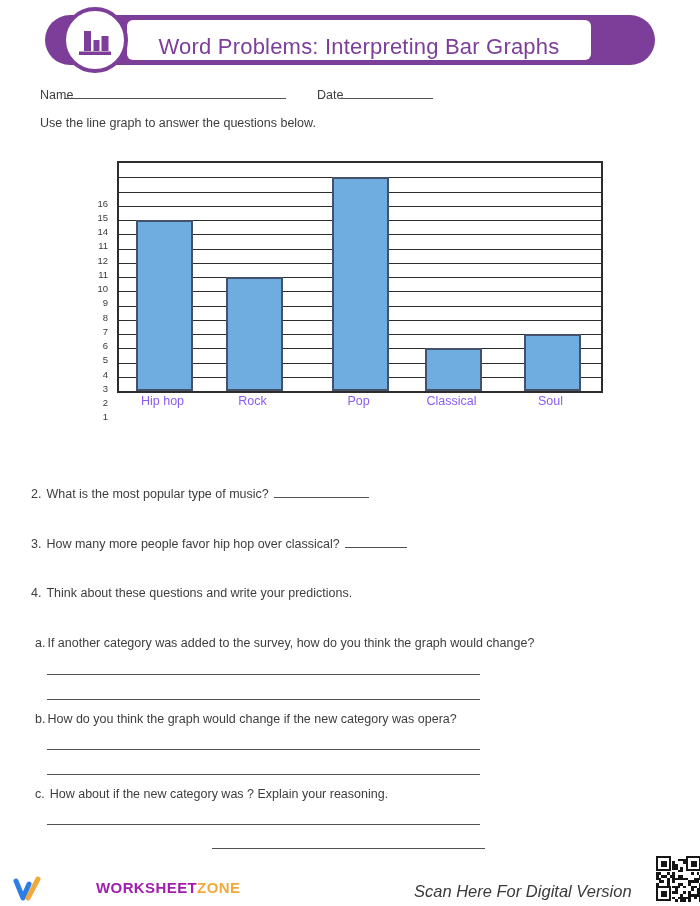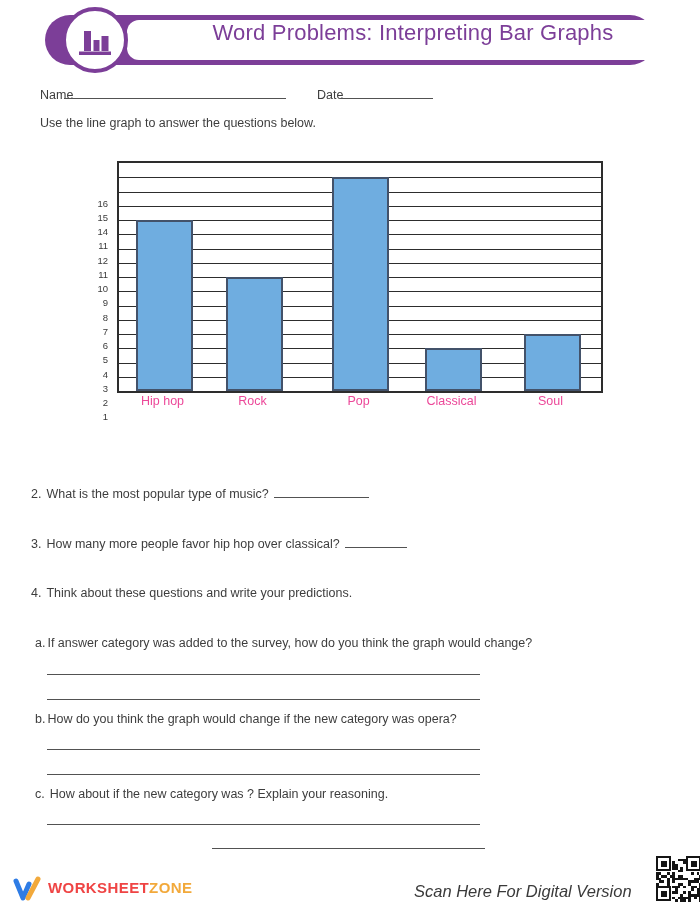--- a/index.html
+++ b/index.html
@@ -4,46 +4,46 @@
 <style>
   html,body{margin:0;padding:0;background:#e8e8e8;}
   .page{
     position:relative;width:700px;height:906px;background:#ffffff;
     font-family:"Liberation Sans",sans-serif;color:#3d3d3d;overflow:hidden;
     margin:0 auto;
   }
   .abs{position:absolute;}
   
   .pill{left:45px;top:15px;width:610px;height:50px;background:#7c3e98;border-radius:26px;}
-  .title-box{left:127px;top:20px;width:572px;height:40px;background:#ffffff;border-radius:12px;
-    display:flex;align-items:flex-start;justify-content:center;}
+  .title-box{left:127px;top:20px;width:464px;height:40px;background:#ffffff;border-radius:6px;
+    display:flex;align-items:flex-end;justify-content:center;}
   .banner-title{color:#7c3e98;font-size:22px;letter-spacing:0.2px;white-space:nowrap;}
   .badge{left:62px;top:7px;width:58px;height:58px;background:#ffffff;border:4px solid #7c3e98;
     border-radius:50%;display:flex;align-items:center;justify-content:center;z-index:2;}
   
   .lbl{font-size:12.5px;line-height:15px;white-space:nowrap;}
   .wline{position:absolute;height:0;border-bottom:1.5px solid #525252;}
   
   .chart-title{left:117px;top:140px;width:482px;text-align:center;font-size:12.5px;color:#333;white-space:nowrap;}
   .plot{left:117px;top:161px;width:482px;height:228px;border:2px solid #2d2d2d;box-sizing:content-box;background:#fff;}
   .gridline{position:absolute;left:0;right:0;height:1px;background:#2d2d2d;}
   .bar{position:absolute;bottom:0;width:57px;box-sizing:border-box;border:2px solid #43526a;}
   .yticks{left:60px;top:161px;width:52px;height:228px;}
   .ytick{position:absolute;right:4px;width:100%;display:flex;align-items:center;justify-content:flex-end;
     font-size:9.5px;color:#3a3a3a;margin-top:35px;}
   .xlabels{left:117px;top:394px;width:482px;height:18px;}
-  .xlabel{position:absolute;width:110px;text-align:center;font-size:12.5px;color:#ec4899;white-space:nowrap;}
+  .xlabel{position:absolute;width:110px;text-align:center;font-size:12.5px;color:#8b5cf6;white-space:nowrap;}
   
   .q{position:absolute;font-size:12.5px;line-height:15px;white-space:nowrap;}
   .qnum{margin-right:5px;}
   .qletter{margin-right:2px;}
   .iline{display:inline-block;height:11px;border-bottom:1.5px solid #525252;margin-left:5px;}
   
   .brand{font-weight:bold;font-size:15px;letter-spacing:0.4px;white-space:nowrap;}
-  .brand .w1{color:#ef4444;}
+  .brand .w1{color:#a21caf;margin-left:48px;}
   .brand .w2{color:#f2a93b;}
   .scan{font-size:16.5px;color:#3a3a3a;white-space:nowrap;}
   .qr{left:656px;top:856px;width:46px;height:46px;background:#ffffff;}
   .qm{position:absolute;background:#151515;}
   .qf{position:absolute;border:2px solid #151515;box-sizing:border-box;background:#fff;}
   .qi{position:absolute;background:#151515;}
 </style>
 </head>
 <body>
 
@@ -121,21 +121,21 @@
     <span class="qnum">2.</span><span>What is the most popular type of music?</span><span class="iline" style="width:95px;"></span>
   </div>
   <div class="q" style="left:31px;top:536px;">
     <span class="qnum">3.</span><span>How many more people favor hip hop over classical?</span><span class="iline" style="width:62px;"></span>
   </div>
   <div class="q" style="left:31px;top:586px;">
     <span class="qnum">4.</span><span>Think about these questions and write your predictions.</span>
   </div>
 
   <div class="q" style="left:35px;top:636px;">
-    <span class="qletter">a.</span><span>If answer category was added to the survey, how do you think the graph would change?</span>
+    <span class="qletter">a.</span><span>If another category was added to the survey, how do you think the graph would change?</span>
   </div>
   <div class="wline" style="left:47px;top:674px;width:433px;"></div>
   <div class="wline" style="left:47px;top:699px;width:433px;"></div>
 
   <div class="q" style="left:35px;top:712px;">
     <span class="qletter">b.</span><span>How do you think the graph would change if the new category was opera?</span>
   </div>
   <div class="wline" style="left:47px;top:749px;width:433px;"></div>
   <div class="wline" style="left:47px;top:774px;width:433px;"></div>
 

